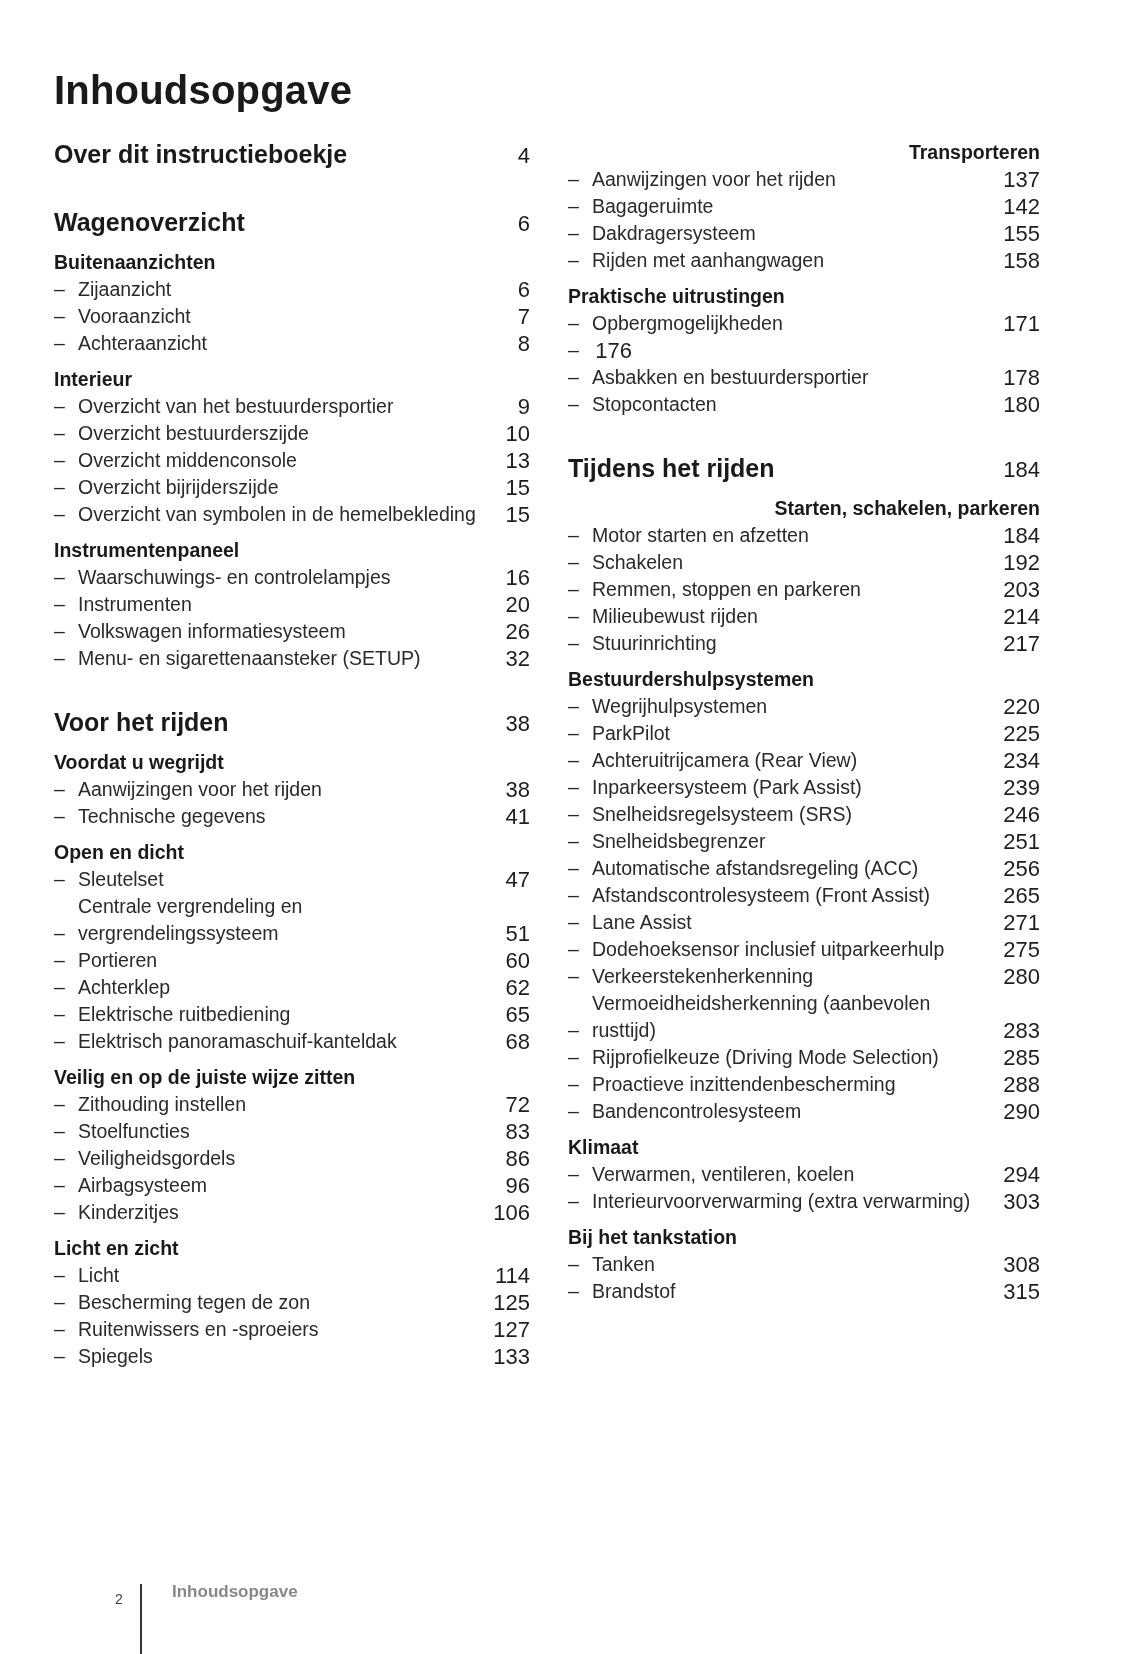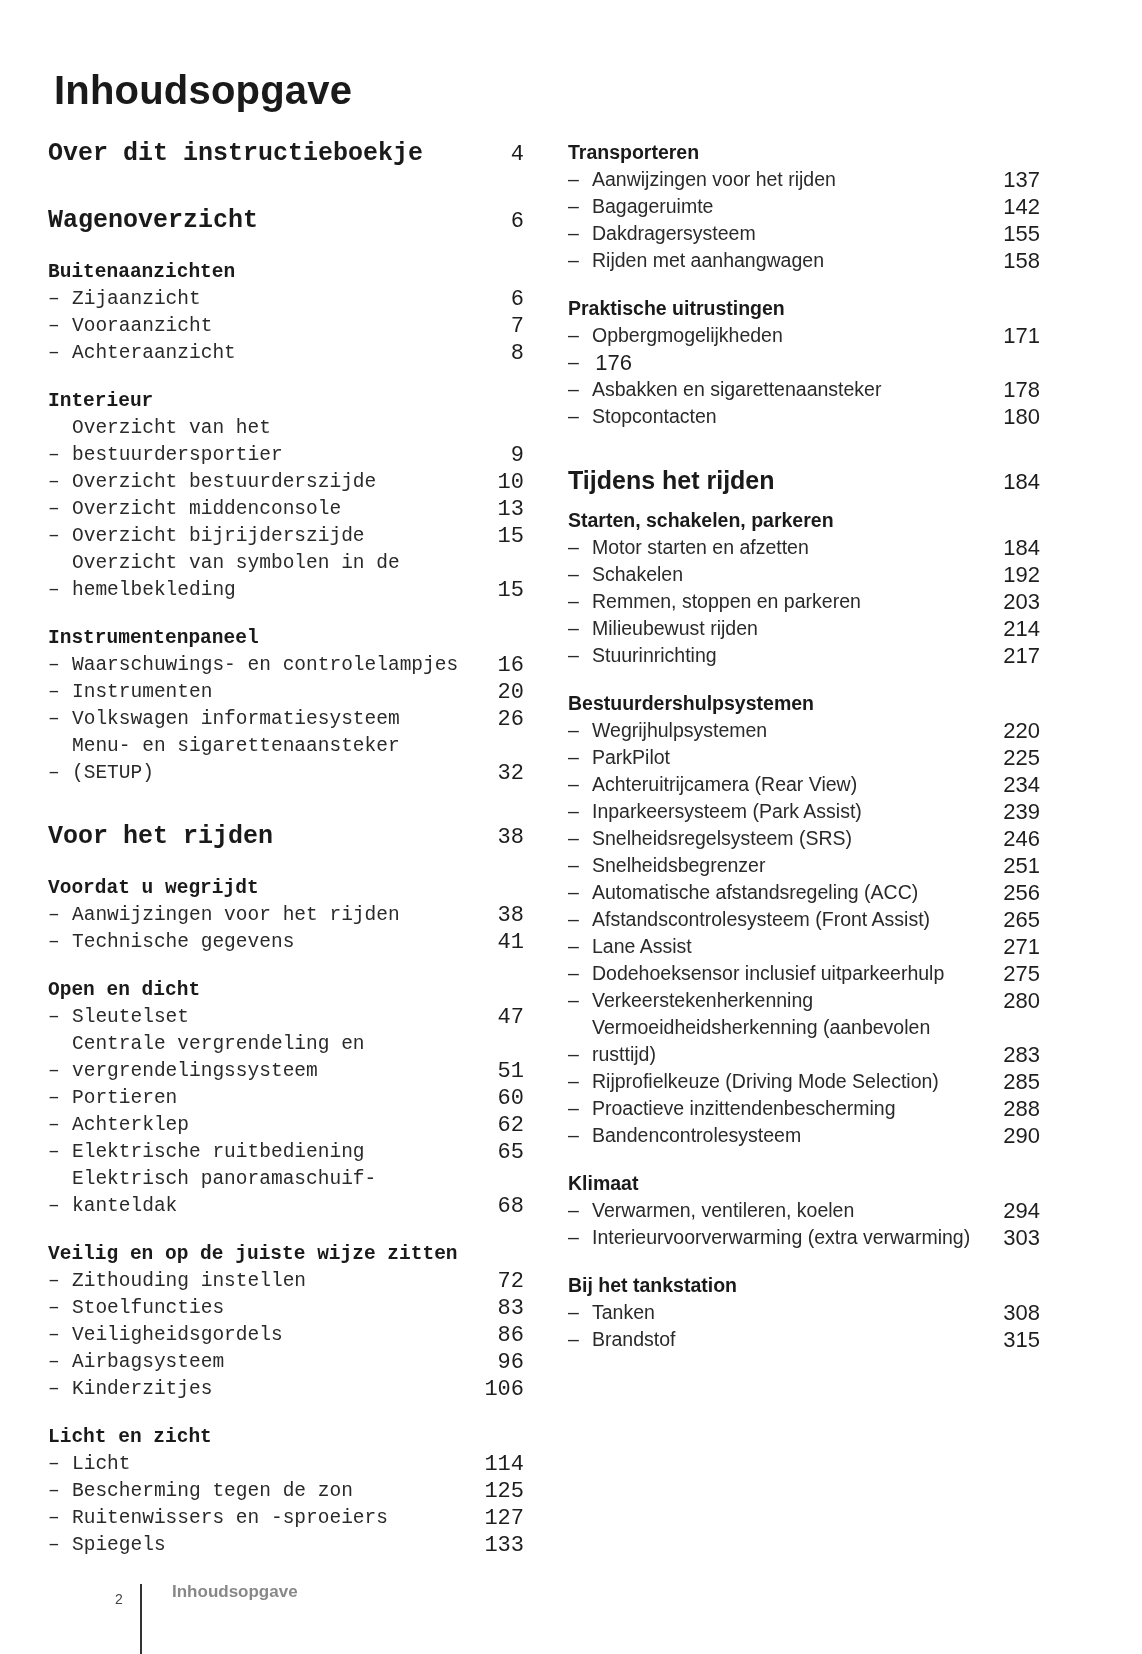--- a/index.html
+++ b/index.html
@@ -5,35 +5,35 @@
   html, body { margin: 0; padding: 0; background: #ffffff; }
   body {
     width: 1142px; height: 1654px; position: relative; overflow: hidden;
     font-family: "Liberation Sans", "DejaVu Sans", sans-serif; color: #1e1e1e;
   }
   .page-title {
     position: absolute; left: 54px; top: 68px;
     font-size: 40px; font-weight: bold; letter-spacing: 0.2px; color: #1a1a1a;
   }
   .col { position: absolute; top: 138px; }
-  .col-left { left: 48px; width: 476px; font-family: Liberation Mono, monospace; }
+  .col-left { left: 54px; width: 476px; }
   .col-right { left: 568px; width: 472px; }
 
   .chapter {
     display: flex; align-items: baseline; font-size: 25px; font-weight: bold;
     line-height: 32px; margin-top: 34px; margin-bottom: 8px; color: #1a1a1a;
   }
   .chapter.first { margin-top: 0; }
   .chapter .t { flex: 0 0 auto; }
   .chapter .pg { margin-left: auto; font-weight: normal; font-size: 22px; }
 
   .section {
-    font-size: 19.5px; font-weight: bold; line-height: 28px; margin-top: 20px; color: #1a1a1a;
-  }
-  .section.first { margin-top: 0; }
+    font-size: 19.5px; font-weight: bold; line-height: 28px; margin-top: 8px; color: #1a1a1a;
+  }
+  .section.first { margin-top: 0; text-align: right; }
 
   .entry {
     display: flex; align-items: flex-end; font-size: 19.5px; line-height: 27px;
     color: #2a2a2a;
   }
   .entry .dash { flex: 0 0 24px; }
   .entry .t { flex: 1 1 auto; padding-right: 8px; }
   .entry .pg { flex: 0 0 auto; min-width: 40px; text-align: right; font-size: 22px; color: #1e1e1e; }
 
   .footer-num {
@@ -244,21 +244,21 @@
       <span class="dash">–</span>
       <span class="t">Opbergmogelijkheden</span>
       <span class="pg">171</span>
     </div>
     <div class="entry">
       <span class="dash">–</span>
       <span class="pg">176</span>
     </div>
     <div class="entry">
       <span class="dash">–</span>
-      <span class="t">Asbakken en sigarettenaansteker</span>
+      <span class="t">Asbakken en bestuurdersportier</span>
       <span class="pg">178</span>
     </div>
     <div class="entry">
       <span class="dash">–</span>
       <span class="t">Stopcontacten</span>
       <span class="pg">180</span>
     </div>
     <div class="chapter">
       <span class="t">Tijdens het rijden</span>
       <span class="pg">184</span>

